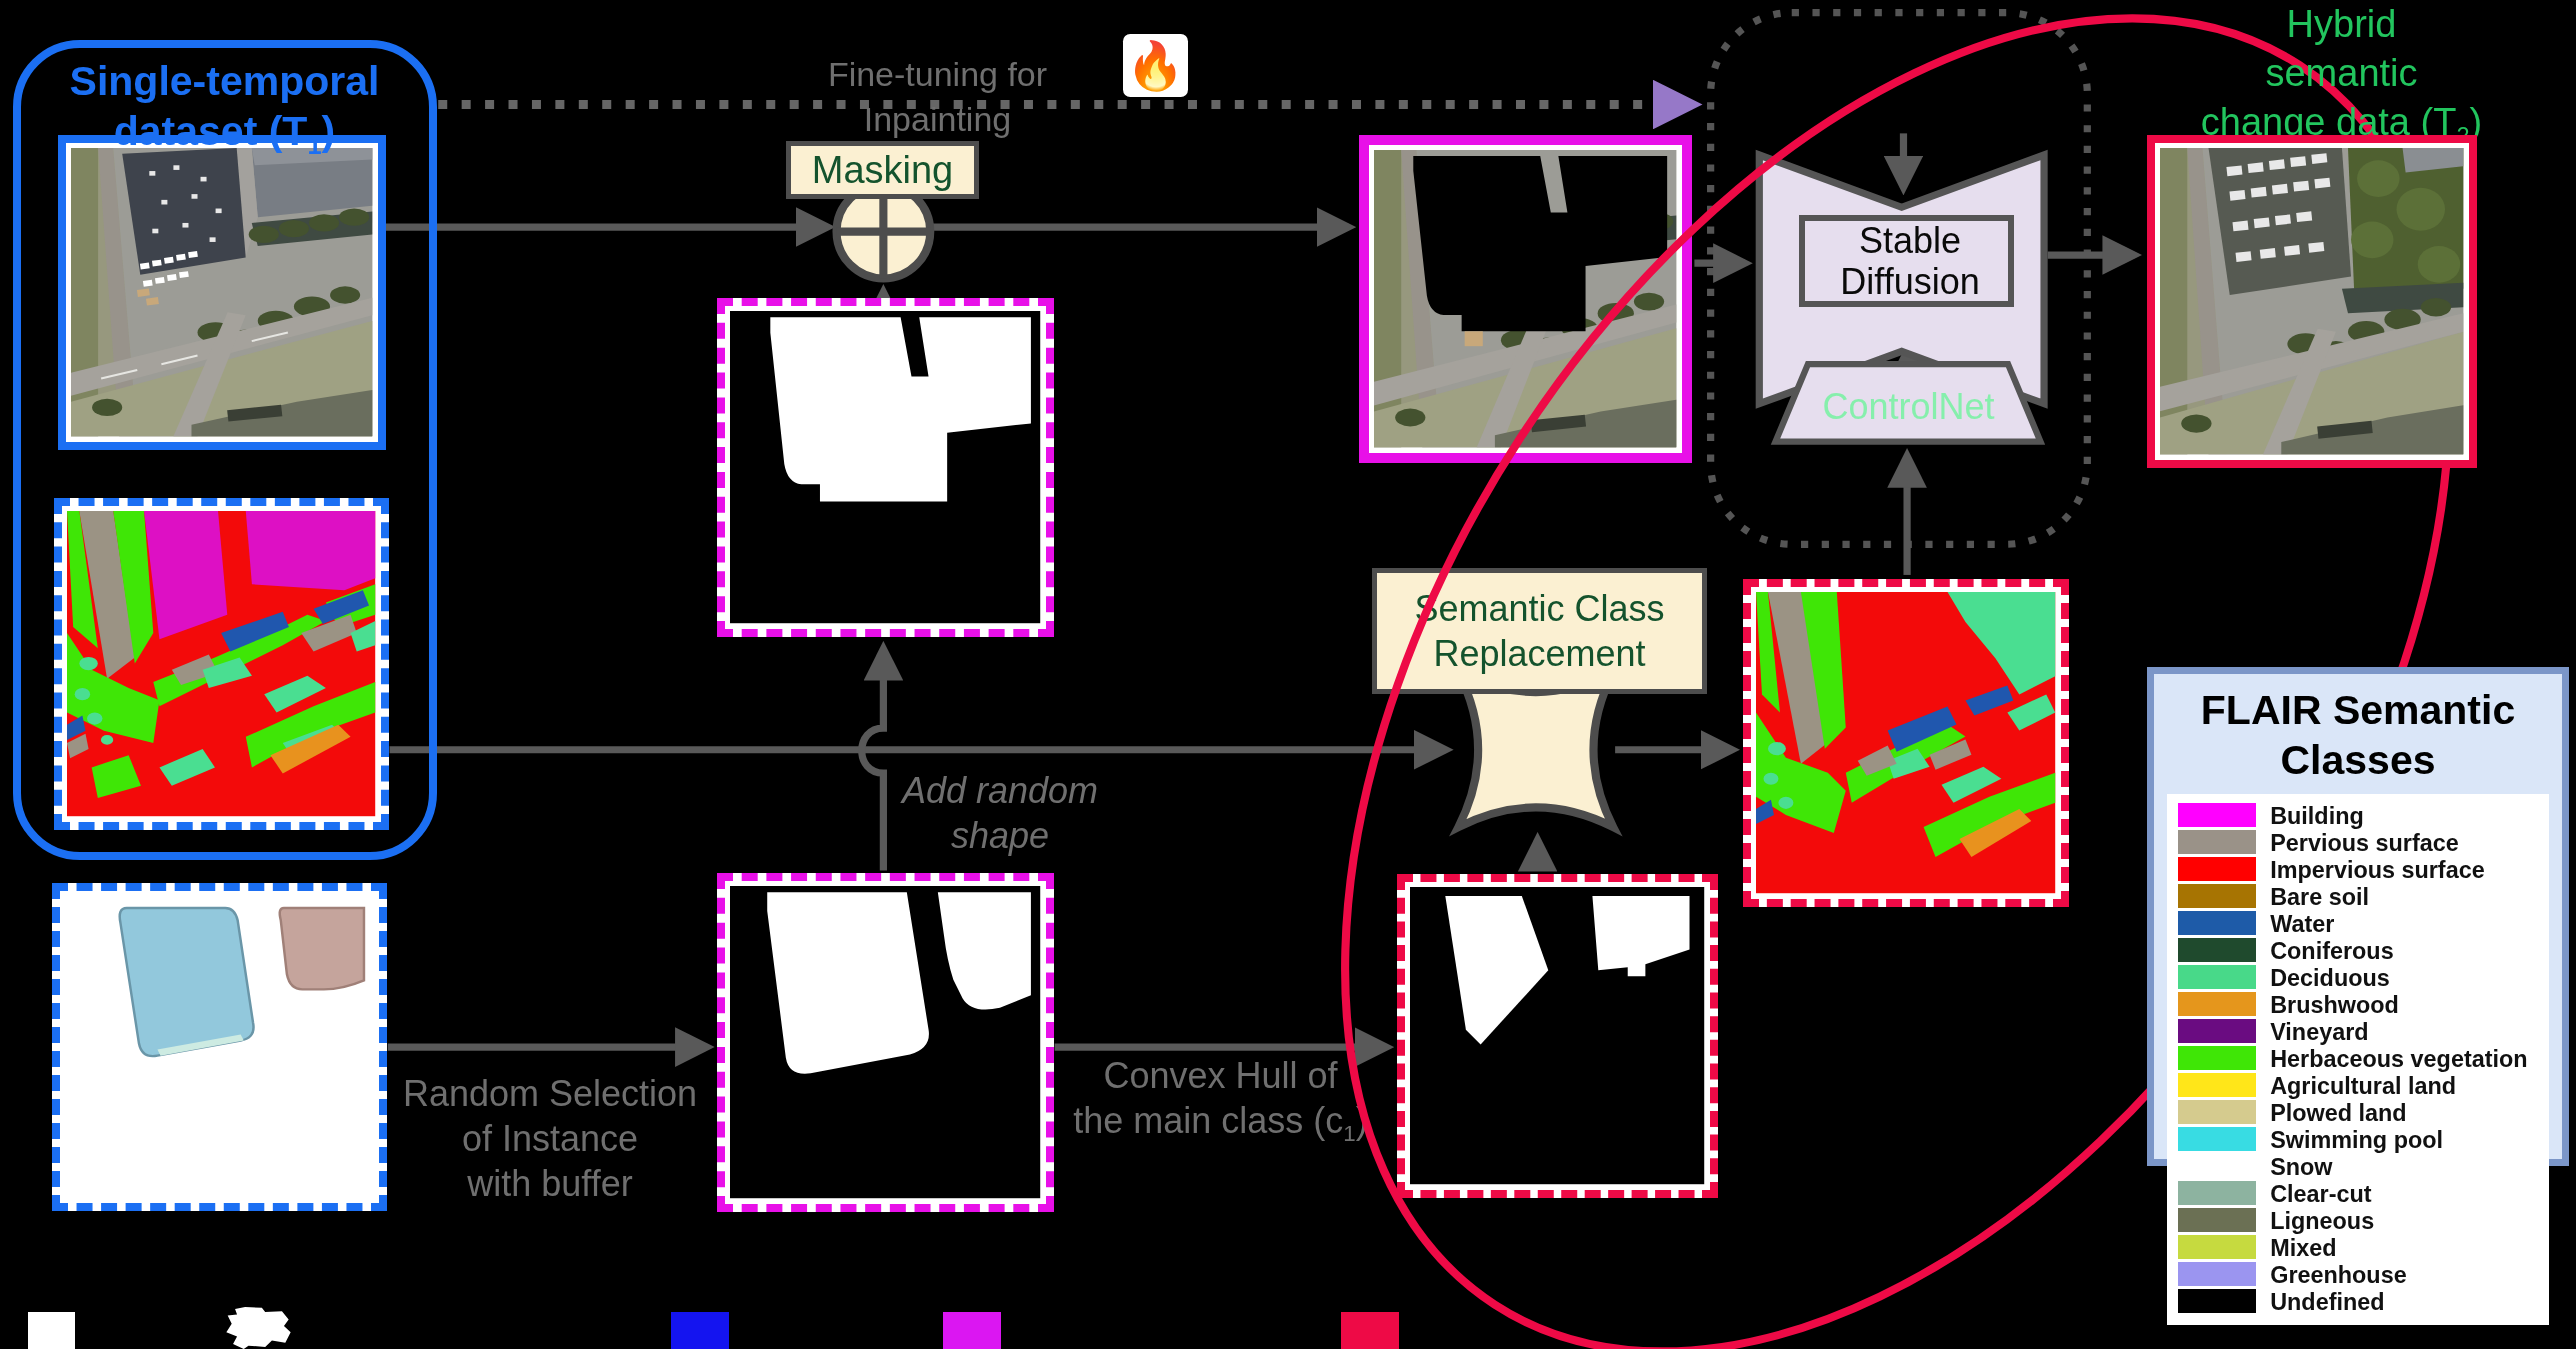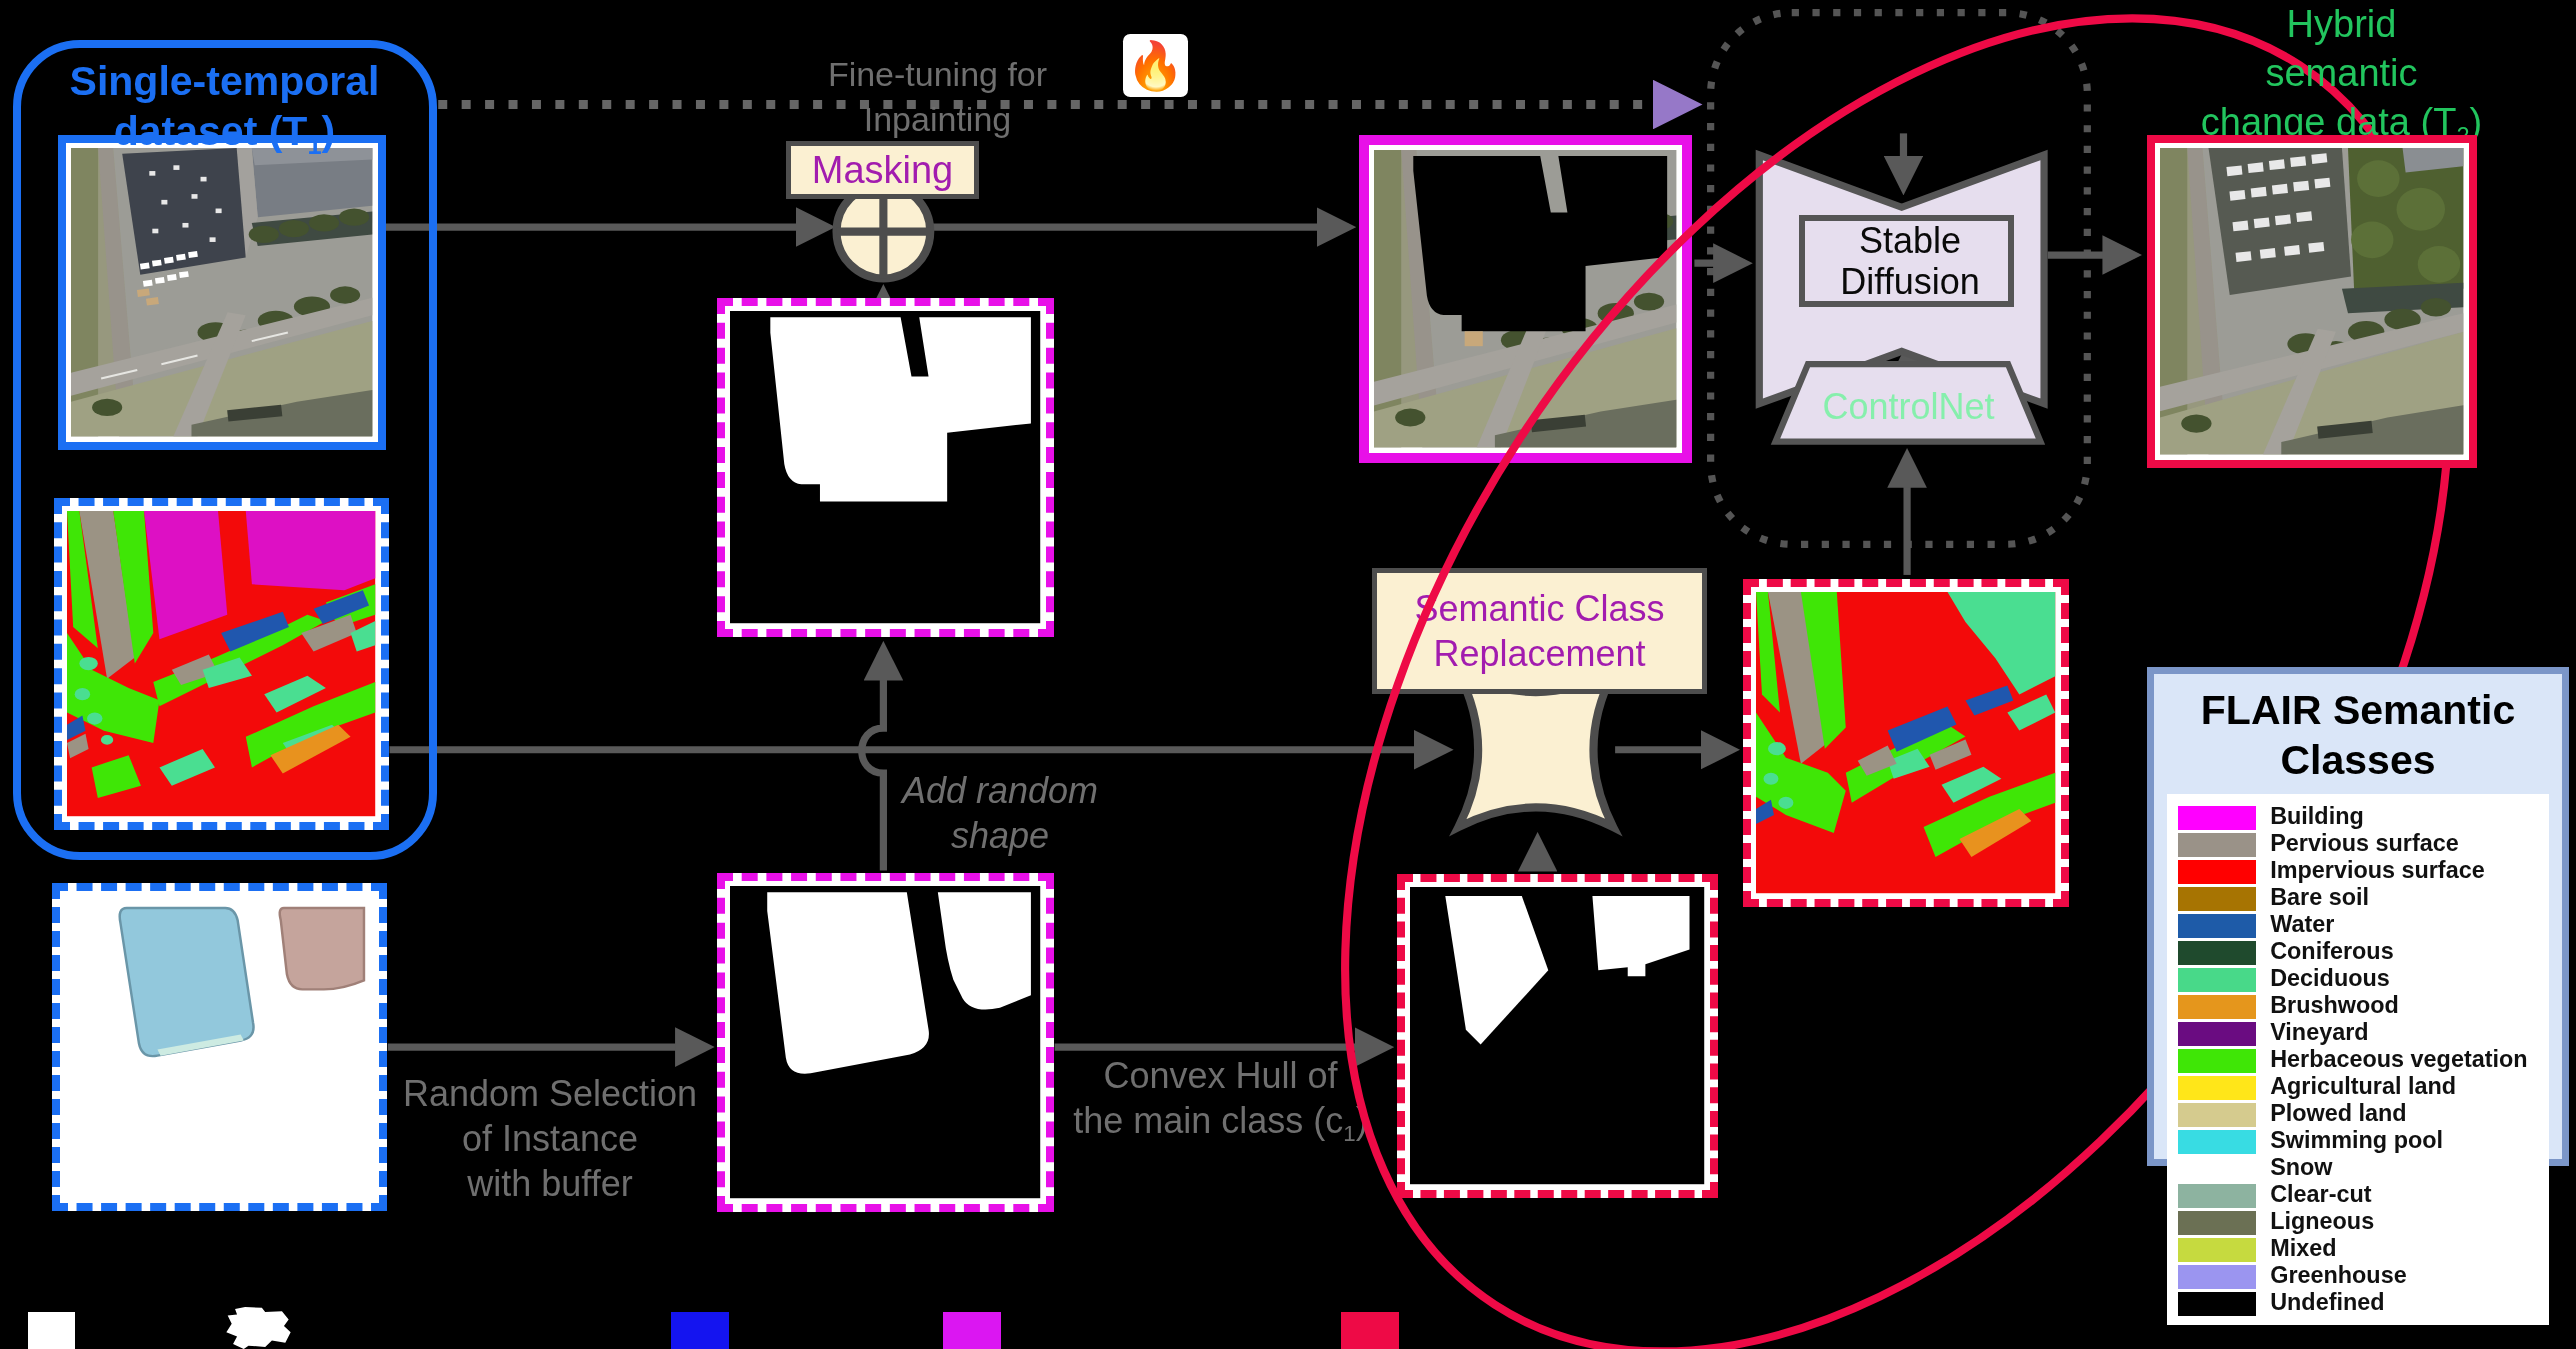--- a/index.html
+++ b/index.html
@@ -15,30 +15,30 @@
   .b-mag-solid{border:10px solid #E810E8;}
   .b-mag-dash{border:8px dashed #E810E8;}
   .b-red-dash{border:8px dashed #EE0A46;}
   .b-red-solid{border:8px solid #EE0A46;}
   
   .container-blue{border:8px solid #1B6FF3;border-radius:67px;background:transparent;}
   .title-blue{color:#1B6FF3;font-size:41px;font-weight:bold;text-align:center;line-height:50px;}
   .title-crimson{color:#22c55e;font-size:38px;font-weight:normal;text-align:center;line-height:50px;}
   sub{font-size:62%;}
   .gray-label{color:#6F6F6F;font-size:36px;text-align:center;line-height:45px;}
-  .cream-box{background:#FBF0D2;border:5.4px solid #4D4D4D;color:#a21caf;
+  .cream-box{background:#FBF0D2;border:5.4px solid #4D4D4D;color:#14532d;
              display:flex;align-items:center;justify-content:center;text-align:center;}
   .model-box{background:#E6DEEE;border:6.3px solid #555;color:#0a0a0a;
              display:flex;flex-direction:column;align-items:center;justify-content:center;text-align:center;padding-left:7px;}
   .flame{background:#fff;border-radius:7.2px;display:flex;align-items:center;justify-content:center;font-size:47px;}
   
   .flair{background:#DAE6F8;border:7.2px solid #7B96C8;}
   .flair-title{color:#000;font-size:41px;font-weight:600;text-align:center;line-height:50px;padding-top:10.8px;}
   .flair-panel{background:#fff;width:382px;margin:9px auto 0 auto;padding:9px 10.8px;box-sizing:border-box;}
-  .flair-row{display:flex;align-items:flex-end;height:27px;}
+  .flair-row{display:flex;align-items:flex-start;height:27px;}
   .flair-swatch{width:78px;height:24px;flex:0 0 78px;margin-right:14.4px;}
   .flair-label{font-size:23.4px;font-weight:600;color:#111;white-space:nowrap;}
   
   .sw{position:absolute;}
   .sw-blob{clip-path:polygon(30% 0,55% 2%,60% 12%,85% 10%,95% 30%,88% 45%,98% 60%,90% 85%,70% 80%,60% 95%,35% 92%,28% 100%,12% 88%,18% 70%,2% 60%,10% 40%,4% 20%,18% 18%,15% 5%);}
 </style>
 </head>
 <body>
 
 <div id="stage">

